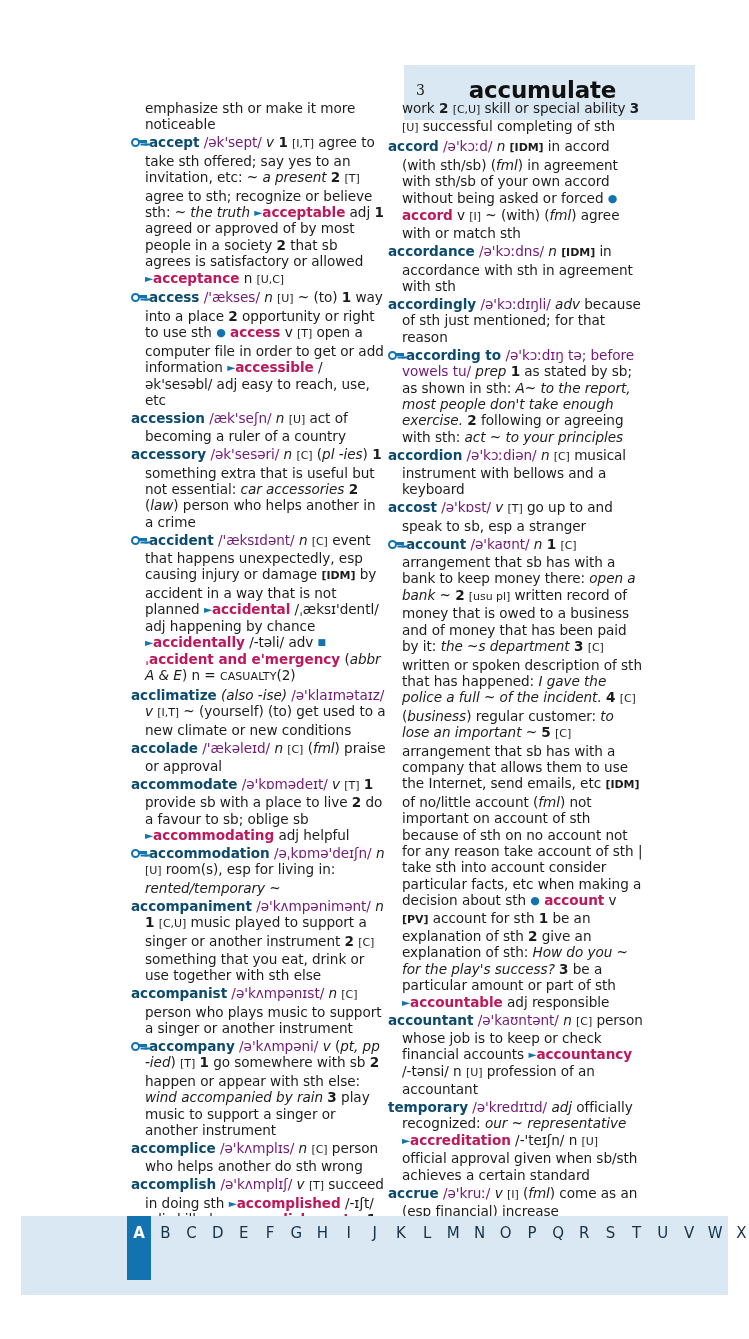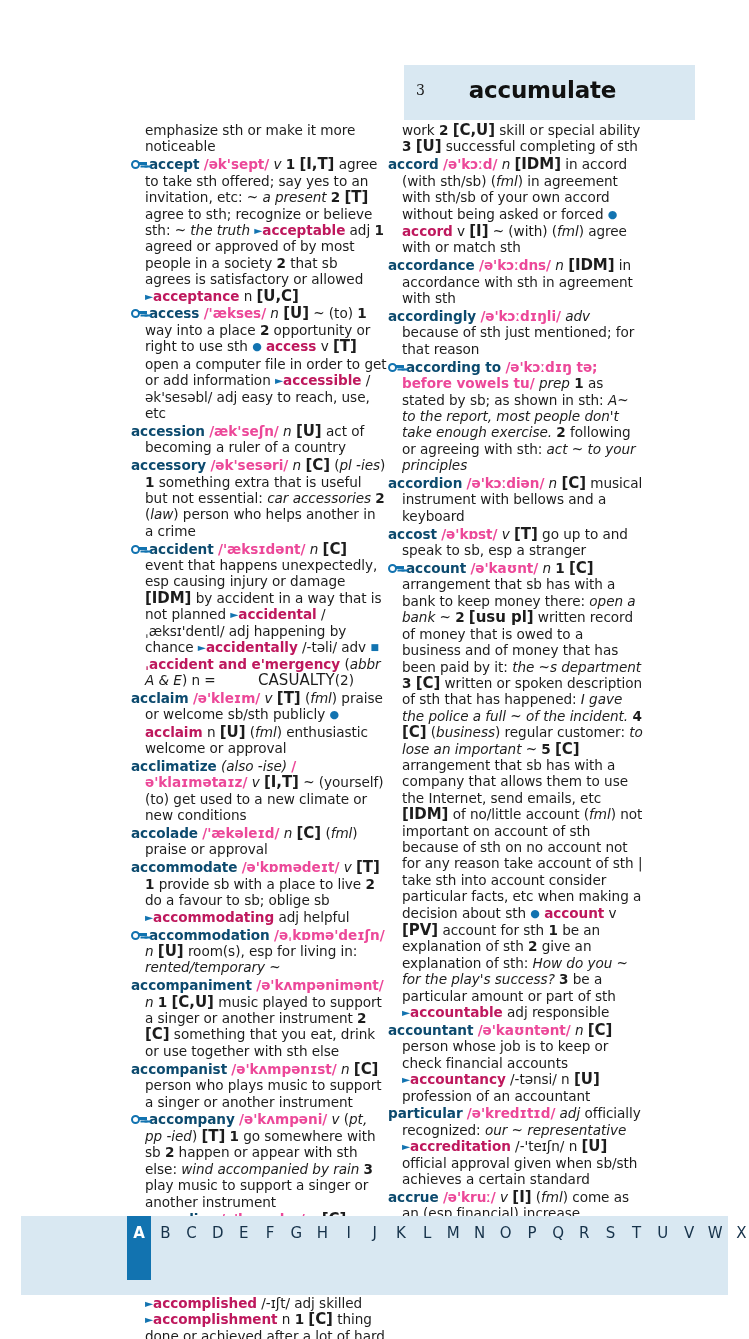--- a/index.html
+++ b/index.html
@@ -41,21 +41,21 @@
     font-size: 23px;
     font-weight: bold;
     color: #111111;
     letter-spacing: -0.2px;
   }
 
   
   #columns {
     position: absolute;
     left: 0;
-    top: 122px;
+    top: 100px;
     width: 668px;
     height: 1115px;
   }
   .column {
     position: absolute;
     top: 0;
     width: 256px;
     font-size: 13.6px;
     line-height: 16.4px;
     color: #1c1c1c;
@@ -68,27 +68,27 @@
     margin: 0 0 1.5px 0;
     padding: 0;
     text-indent: -14px;
     padding-left: 14px;
   }
   .entry.cont { text-indent: 0; padding-left: 14px; }
 
   
   .hw    { color: #0c4a6e; font-weight: bold; }       
   .der   { color: #be185d; font-weight: bold; }       
-  .ph    { font-style: normal; color: #ec4899; font-weight: bold; }      
+  .ph    { font-style: normal; color: #701a75; }      
   .pos   { font-style: italic; }                      
   .ital  { font-style: italic; }
   .bld   { font-weight: bold; text-align: right; }
-  .sc    { font-size: 15px; letter-spacing: 0.1px; margin-left: 38px; }
+  .sc    { font-size: 11px; letter-spacing: 0.1px; }
   .num   { font-weight: bold; }
-  .brk   { font-size: 15px; font-weight: bold; }
+  .brk   { font-size: 11px; }
 
   
   .key-icon {
     display: inline-block;
     width: 16px;
     height: 9px;
     position: relative;
     vertical-align: 0px;
     margin-right: 2px;
   }
@@ -168,42 +168,41 @@
 </div>
 
 <div id="columns">
   <div class="column" id="column-left">
       <p class="entry cont">emphasize sth or make it more noticeable</p>
       <p class="entry"><span class="key-icon"></span><span class="hw">accept</span> <span class="ph">/ək'sept/</span> <span class="pos">v</span> <span><b class="num">1</b> <span class="brk">[I,T]</span> agree to take sth offered; say yes to an invitation, etc: <i>~ a present</i> <b class="num">2</b> <span class="brk">[T]</span> agree to sth; recognize or believe sth: <i>~ the truth</i></span> <span class="tri">►</span><span class="der">acceptable</span><span> adj <b class="num">1</b> agreed or approved of by most people in a society <b class="num">2</b> that sb agrees is satisfactory or allowed</span> <span class="tri">►</span><span class="der">acceptance</span><span> n <span class="brk">[U,C]</span></span></p>
       <p class="entry"><span class="key-icon"></span><span class="hw">access</span> <span class="ph">/'ækses/</span> <span class="pos">n</span> <span><span class="brk">[U]</span> ~ (to) <b class="num">1</b> way into a place <b class="num">2</b> opportunity or right to use sth</span> <span class="dot">●</span> <span class="der">access</span><span> v <span class="brk">[T]</span> open a computer file in order to get or add information</span> <span class="tri">►</span><span class="der">accessible</span><span> /ək'sesəbl/ adj easy to reach, use, etc</span></p>
       <p class="entry"><span class="hw">accession</span> <span class="ph">/æk'seʃn/</span> <span class="pos">n</span> <span><span class="brk">[U]</span> act of becoming a ruler of a country</span></p>
       <p class="entry"><span class="hw">accessory</span> <span class="ph">/ək'sesəri/</span> <span class="pos">n</span> <span><span class="brk">[C]</span> (<i>pl -ies</i>) <b class="num">1</b> something extra that is useful but not essential: <i>car accessories</i> <b class="num">2</b> (<i>law</i>) person who helps another in a crime</span></p>
       <p class="entry"><span class="key-icon"></span><span class="hw">accident</span> <span class="ph">/'æksɪdənt/</span> <span class="pos">n</span> <span><span class="brk">[C]</span> event that happens unexpectedly, esp causing injury or damage <span class="bld"><span class="brk">[IDM]</span></span> by accident in a way that is not planned</span> <span class="tri">►</span><span class="der">accidental</span><span> /ˌæksɪ'dentl/ adj happening by chance</span> <span class="tri">►</span><span class="der">accidentally</span><span> /-təli/ adv</span> <span class="sq">■</span><span class="der">ˌaccident and e'mergency</span><span> (<i>abbr A &amp; E</i>) n = <span class="sc">CASUALTY</span>(2)</span></p>
-      <p class="entry"><span class="hw">acclaim</span> <span class="ph">/ə'kleɪm/</span> <span class="pos">v</span> <span><span class="brk">[T]</span> (<i>fml</i>) praise or welcome sb/sth publicly</span> <span class="dot">●</span> <span class="der">acclaim</span><span> n <span class="brk">[U]</span> (<i>fml</i>) enthusiastic welcome or approval</span></p>
       <p class="entry"><span class="hw">acclimatize</span> <span class="ital">(also -ise)</span> <span class="ph">/ə'klaɪmətaɪz/</span> <span class="pos">v</span> <span><span class="brk">[I,T]</span> ~ (yourself) (to) get used to a new climate or new conditions</span></p>
       <p class="entry"><span class="hw">accolade</span> <span class="ph">/'ækəleɪd/</span> <span class="pos">n</span> <span><span class="brk">[C]</span> (<i>fml</i>) praise or approval</span></p>
       <p class="entry"><span class="hw">accommodate</span> <span class="ph">/ə'kɒmədeɪt/</span> <span class="pos">v</span> <span><span class="brk">[T]</span> <b class="num">1</b> provide sb with a place to live <b class="num">2</b> do a favour to sb; oblige sb</span> <span class="tri">►</span><span class="der">accommodating</span><span> adj helpful</span></p>
       <p class="entry"><span class="key-icon"></span><span class="hw">accommodation</span> <span class="ph">/əˌkɒmə'deɪʃn/</span> <span class="pos">n</span> <span><span class="brk">[U]</span> room(s), esp for living in: <i>rented/temporary ~</i></span></p>
       <p class="entry"><span class="hw">accompaniment</span> <span class="ph">/ə'kʌmpənimənt/</span> <span class="pos">n</span> <span><b class="num">1</b> <span class="brk">[C,U]</span> music played to support a singer or another instrument <b class="num">2</b> <span class="brk">[C]</span> something that you eat, drink or use together with sth else</span></p>
       <p class="entry"><span class="hw">accompanist</span> <span class="ph">/ə'kʌmpənɪst/</span> <span class="pos">n</span> <span><span class="brk">[C]</span> person who plays music to support a singer or another instrument</span></p>
       <p class="entry"><span class="key-icon"></span><span class="hw">accompany</span> <span class="ph">/ə'kʌmpəni/</span> <span class="pos">v</span> <span>(<i>pt, pp -ied</i>) <span class="brk">[T]</span> <b class="num">1</b> go somewhere with sb <b class="num">2</b> happen or appear with sth else: <i>wind accompanied by rain</i> <b class="num">3</b> play music to support a singer or another instrument</span></p>
       <p class="entry"><span class="hw">accomplice</span> <span class="ph">/ə'kʌmplɪs/</span> <span class="pos">n</span> <span><span class="brk">[C]</span> person who helps another do sth wrong</span></p>
       <p class="entry"><span class="hw">accomplish</span> <span class="ph">/ə'kʌmplɪʃ/</span> <span class="pos">v</span> <span><span class="brk">[T]</span> succeed in doing sth</span> <span class="tri">►</span><span class="der">accomplished</span><span> /-ɪʃt/ adj skilled</span> <span class="tri">►</span><span class="der">accomplishment</span><span> n <b class="num">1</b> <span class="brk">[C]</span> thing done or achieved after a lot of hard</span></p>
     </div>
   <div class="column" id="column-right">
       <p class="entry cont">work <b class="num">2</b> <span class="brk">[C,U]</span> skill or special ability <b class="num">3</b> <span class="brk">[U]</span> successful completing of sth</p>
       <p class="entry"><span class="hw">accord</span> <span class="ph">/ə'kɔːd/</span> <span class="pos">n</span> <span><span class="bld"><span class="brk">[IDM]</span></span> in accord (with sth/sb) (<i>fml</i>) in agreement with sth/sb of your own accord without being asked or forced</span> <span class="dot">●</span> <span class="der">accord</span><span> v <span class="brk">[I]</span> ~ (with) (<i>fml</i>) agree with or match sth</span></p>
       <p class="entry"><span class="hw">accordance</span> <span class="ph">/ə'kɔːdns/</span> <span class="pos">n</span> <span><span class="bld"><span class="brk">[IDM]</span></span> in accordance with sth in agreement with sth</span></p>
       <p class="entry"><span class="hw">accordingly</span> <span class="ph">/ə'kɔːdɪŋli/</span> <span class="pos">adv</span> <span>because of sth just mentioned; for that reason</span></p>
       <p class="entry"><span class="key-icon"></span><span class="hw">according to</span> <span class="ph">/ə'kɔːdɪŋ tə; before vowels tu/</span> <span class="pos">prep</span> <span><b class="num">1</b> as stated by sb; as shown in sth: <i>A~ to the report, most people don't take enough exercise.</i> <b class="num">2</b> following or agreeing with sth: <i>act ~ to your principles</i></span></p>
       <p class="entry"><span class="hw">accordion</span> <span class="ph">/ə'kɔːdiən/</span> <span class="pos">n</span> <span><span class="brk">[C]</span> musical instrument with bellows and a keyboard</span></p>
       <p class="entry"><span class="hw">accost</span> <span class="ph">/ə'kɒst/</span> <span class="pos">v</span> <span><span class="brk">[T]</span> go up to and speak to sb, esp a stranger</span></p>
       <p class="entry"><span class="key-icon"></span><span class="hw">account</span> <span class="ph">/ə'kaʊnt/</span> <span class="pos">n</span> <span><b class="num">1</b> <span class="brk">[C]</span> arrangement that sb has with a bank to keep money there: <i>open a bank ~</i> <b class="num">2</b> <span class="brk">[usu pl]</span> written record of money that is owed to a business and of money that has been paid by it: <i>the ~s department</i> <b class="num">3</b> <span class="brk">[C]</span> written or spoken description of sth that has happened: <i>I gave the police a full ~ of the incident.</i> <b class="num">4</b> <span class="brk">[C]</span> (<i>business</i>) regular customer: <i>to lose an important ~</i> <b class="num">5</b> <span class="brk">[C]</span> arrangement that sb has with a company that allows them to use the Internet, send emails, etc <span class="bld"><span class="brk">[IDM]</span></span> of no/little account (<i>fml</i>) not important on account of sth because of sth on no account not for any reason take account of sth | take sth into account consider particular facts, etc when making a decision about sth</span> <span class="dot">●</span> <span class="der">account</span><span> v <span class="bld"><span class="brk">[PV]</span></span> account for sth <b class="num">1</b> be an explanation of sth <b class="num">2</b> give an explanation of sth: <i>How do you ~ for the play's success?</i> <b class="num">3</b> be a particular amount or part of sth</span> <span class="tri">►</span><span class="der">accountable</span><span> adj responsible</span></p>
       <p class="entry"><span class="hw">accountant</span> <span class="ph">/ə'kaʊntənt/</span> <span class="pos">n</span> <span><span class="brk">[C]</span> person whose job is to keep or check financial accounts</span> <span class="tri">►</span><span class="der">accountancy</span><span> /-tənsi/ n <span class="brk">[U]</span> profession of an accountant</span></p>
-      <p class="entry"><span class="hw">particular</span> <span class="ph">/ə'kredɪtɪd/</span> <span class="pos">adj</span> <span>officially recognized: <i>our ~ representative</i></span> <span class="tri">►</span><span class="der">accreditation</span><span> /-'teɪʃn/ n <span class="brk">[U]</span> official approval given when sb/sth achieves a certain standard</span></p>
+      <p class="entry"><span class="hw">temporary</span> <span class="ph">/ə'kredɪtɪd/</span> <span class="pos">adj</span> <span>officially recognized: <i>our ~ representative</i></span> <span class="tri">►</span><span class="der">accreditation</span><span> /-'teɪʃn/ n <span class="brk">[U]</span> official approval given when sb/sth achieves a certain standard</span></p>
       <p class="entry"><span class="hw">accrue</span> <span class="ph">/ə'kruː/</span> <span class="pos">v</span> <span><span class="brk">[I]</span> (<i>fml</i>) come as an (esp financial) increase</span></p>
       <p class="entry"><span class="hw">accumulate</span> <span class="ph">/ə'kjuːmjəleɪt/</span> <span class="pos">v</span> <span><span class="brk">[I,T]</span> become or make sth greater in quantity over a period of time</span> <span class="tri">►</span><span class="der">accumulation</span><span> /-'leɪʃn/ n <span class="brk">[U,C]</span></span></p>
     </div>
 </div>
 
 <div id="alpha-bar">
   <div id="alpha-active-tab" style="left: 106.1px;"></div>
   <div id="alpha-letters" style="left: 105px;">
       <div class="alpha-letter active">A</div>
       <div class="alpha-letter">B</div>

